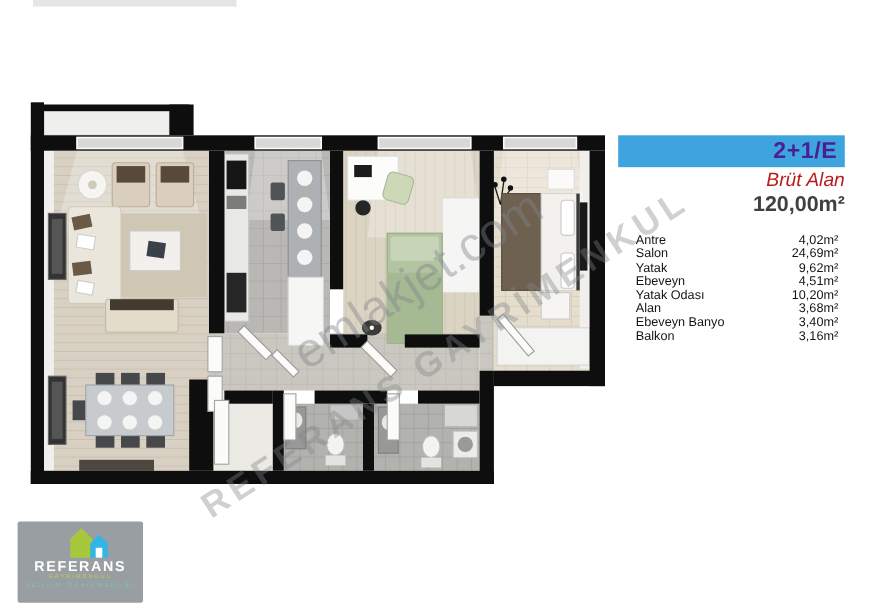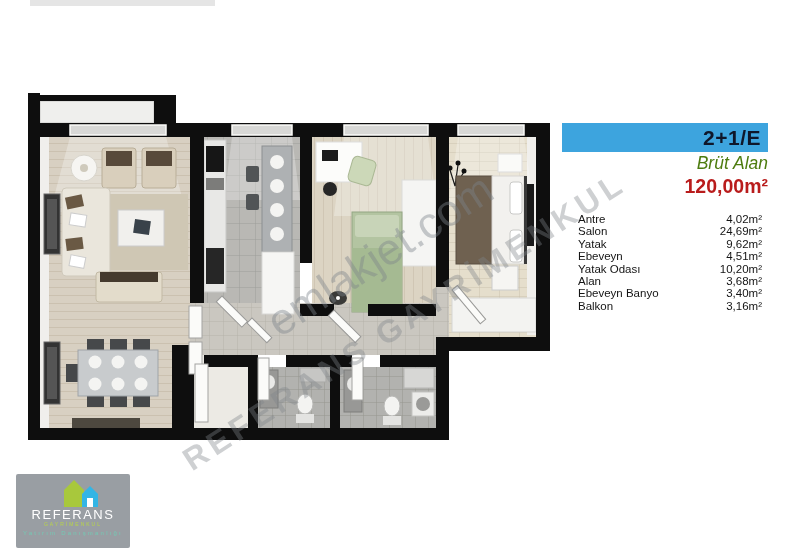--- a/index.html
+++ b/index.html
@@ -2,39 +2,39 @@
 <html><head>
 <meta charset="utf-8">
 <style>
   html,body{margin:0;padding:0;background:#fff;}
   #canvas{position:relative;width:800px;height:555px;background:#fff;overflow:hidden;
           font-family:"Liberation Sans","DejaVu Sans",sans-serif;}
   .abs{position:absolute;}
   
   #unit-bar{left:562px;top:123px;width:206px;height:29px;display:flex;align-items:center;
             justify-content:flex-end;padding-right:7px;box-sizing:border-box;z-index:6;}
-  #unit-bar span{color:#0f172a;font-size:21px;font-weight:bold;letter-spacing:.5px;}
+  #unit-bar span{color:#4c1d95;font-size:21px;font-weight:bold;letter-spacing:.5px;}
   #gross-label{left:562px;top:153px;width:206px;text-align:right;font-size:17.5px;
-               font-style:italic;color:#4d7c0f;z-index:6;}
+               font-style:italic;color:#b91c1c;z-index:6;}
   #gross-value{left:562px;top:175px;width:206px;text-align:right;font-size:19.5px;
-               font-weight:bold;color:#b91c1c;z-index:6;}
+               font-weight:bold;color:#404040;z-index:6;}
   #area-table{left:578px;top:213px;width:184px;z-index:6;}
   .area-row{display:flex;justify-content:space-between;font-size:11.5px;line-height:12.4px;
             color:#141414;white-space:nowrap;}
   
   .wm{z-index:5;pointer-events:none;white-space:nowrap;}
   #wm1{left:175px;top:230px;width:410px;text-align:center;transform:rotate(-33deg);
        font-size:44px;color:rgba(125,132,138,.42);}
   #wm2{left:150px;top:322px;width:450px;text-align:center;transform:rotate(-33deg);
        font-size:32px;font-weight:bold;letter-spacing:5px;color:rgba(125,132,138,.38);}
   #top-smudge{left:30px;top:0;width:185px;height:6px;background:#dcdcdc;opacity:.75;z-index:4;}
   
   #logo{left:16px;top:474px;width:114px;height:74px;background:#999ea3;border-radius:2px;
         display:flex;flex-direction:column;align-items:center;z-index:6;}
-  #logo-name{color:#fff;font-size:13px;font-weight:normal;letter-spacing:1.5px;line-height:13px;}
+  #logo-name{color:#fff;font-size:13px;font-weight:bold;letter-spacing:1.5px;line-height:13px;}
   #logo-sub{color:#b8d548;font-size:5px;letter-spacing:2px;line-height:7px;}
   #logo-tag{color:#74c9b4;font-size:6px;letter-spacing:2.2px;line-height:10px;}
   #plan-svg{left:0;top:0;z-index:1;}
 </style>
 </head>
 <body>
 
 <div id="canvas">
 
   <svg id="plan-svg" class="abs" width="800" height="555">

